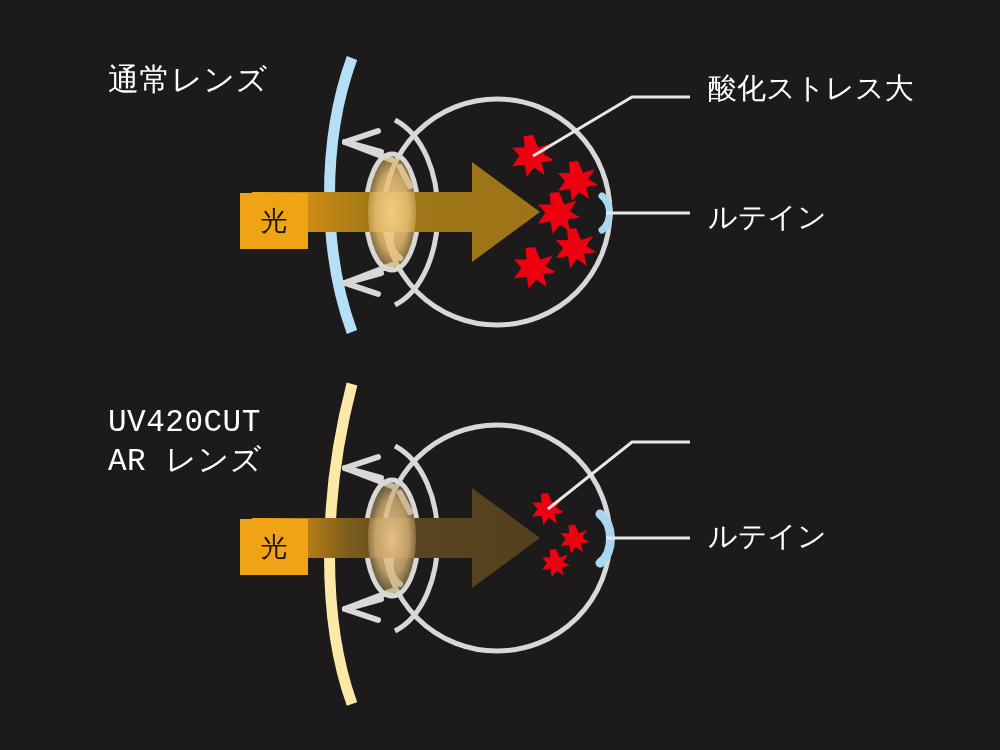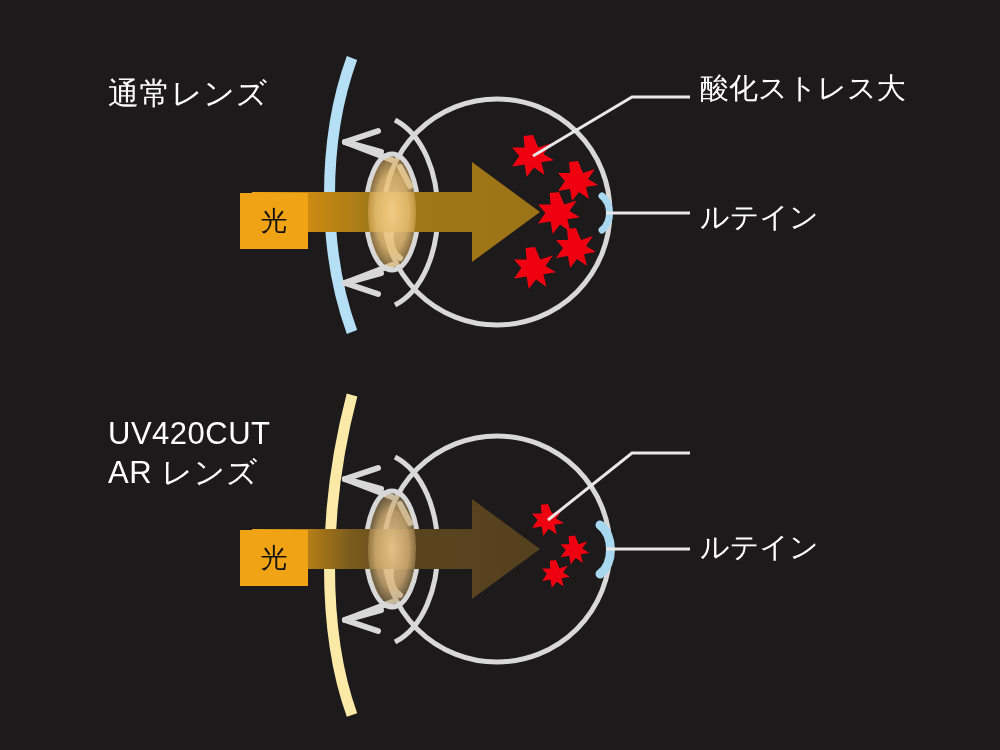--- a/index.html
+++ b/index.html
@@ -15,32 +15,32 @@
     overflow: hidden;
     font-family: "Liberation Sans", "DejaVu Sans", sans-serif;
   }
   .panel {
     position: absolute;
     left: 0;
     width: 1000px;
     height: 375px;
   }
   #panel-top    { top: 0; }
-  #panel-bottom { top: 370px; }
+  #panel-bottom { top: 359px; font-family: Liberation Mono, monospace; }
 
   .panel-title {
     position: absolute;
     left: 108px;
     color: #ffffff;
     font-size: 31px;
     line-height: 39px;
     letter-spacing: 0.5px;
     white-space: pre;
   }
-  #title-top    { top: 74px; }
+  #title-top    { top: 60px; }
   #title-bottom { top: 44px; }
 
   .svg-layer {
     position: absolute;
     left: 0;
     top: 0;
     width: 1000px;
     height: 375px;
   }
 
@@ -56,20 +56,21 @@
     background: #f0a315;
   }
   #lightbox-top    { left: 240px; top: 193px; }
   #lightbox-bottom { left: 240px; top: 160px; }
 
   .anno-label {
     position: absolute;
     color: #ffffff;
     font-size: 29px;
     white-space: pre;
+    margin-left: 8px;
   }
   #anno-stress-top    { left: 700px; top: 69px; }
   #anno-lutein-top    { left: 700px; top: 198px; }
   #anno-stress-bottom { left: 700px; top: 55px; }
   #anno-lutein-bottom { left: 700px; top: 158px; }
 </style>
 </head>
 <body>
 
 <div id="stage">

